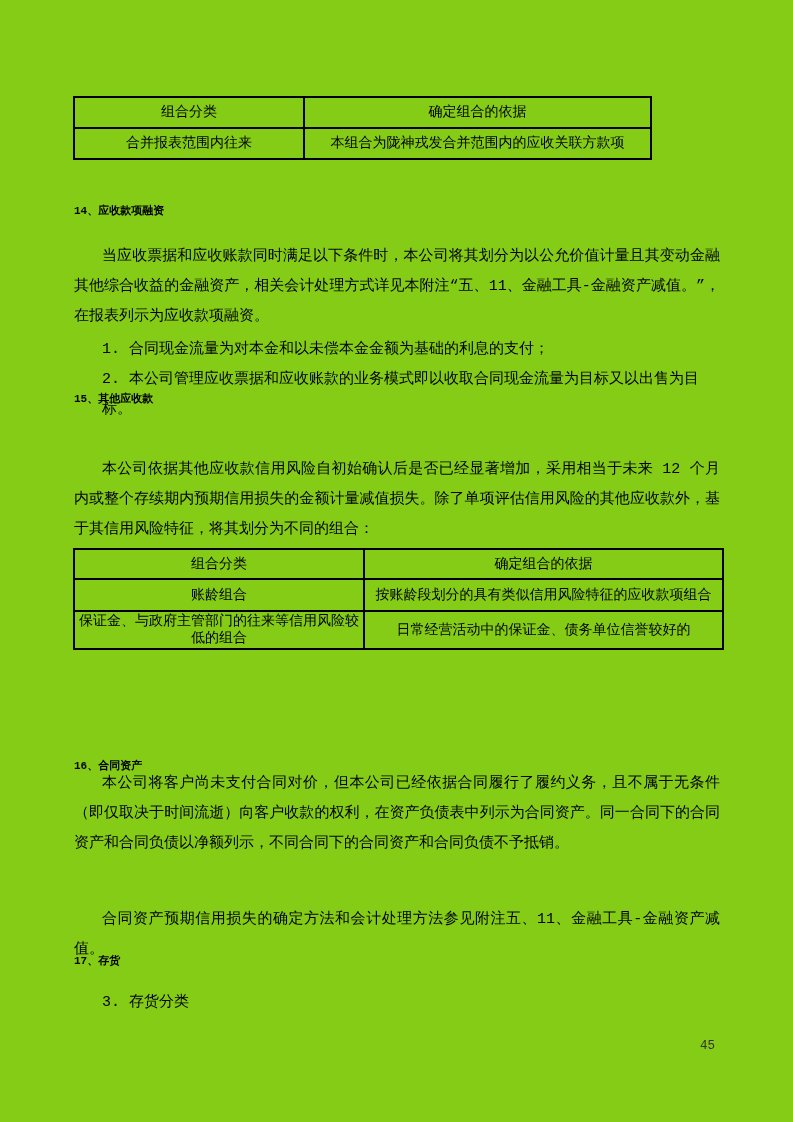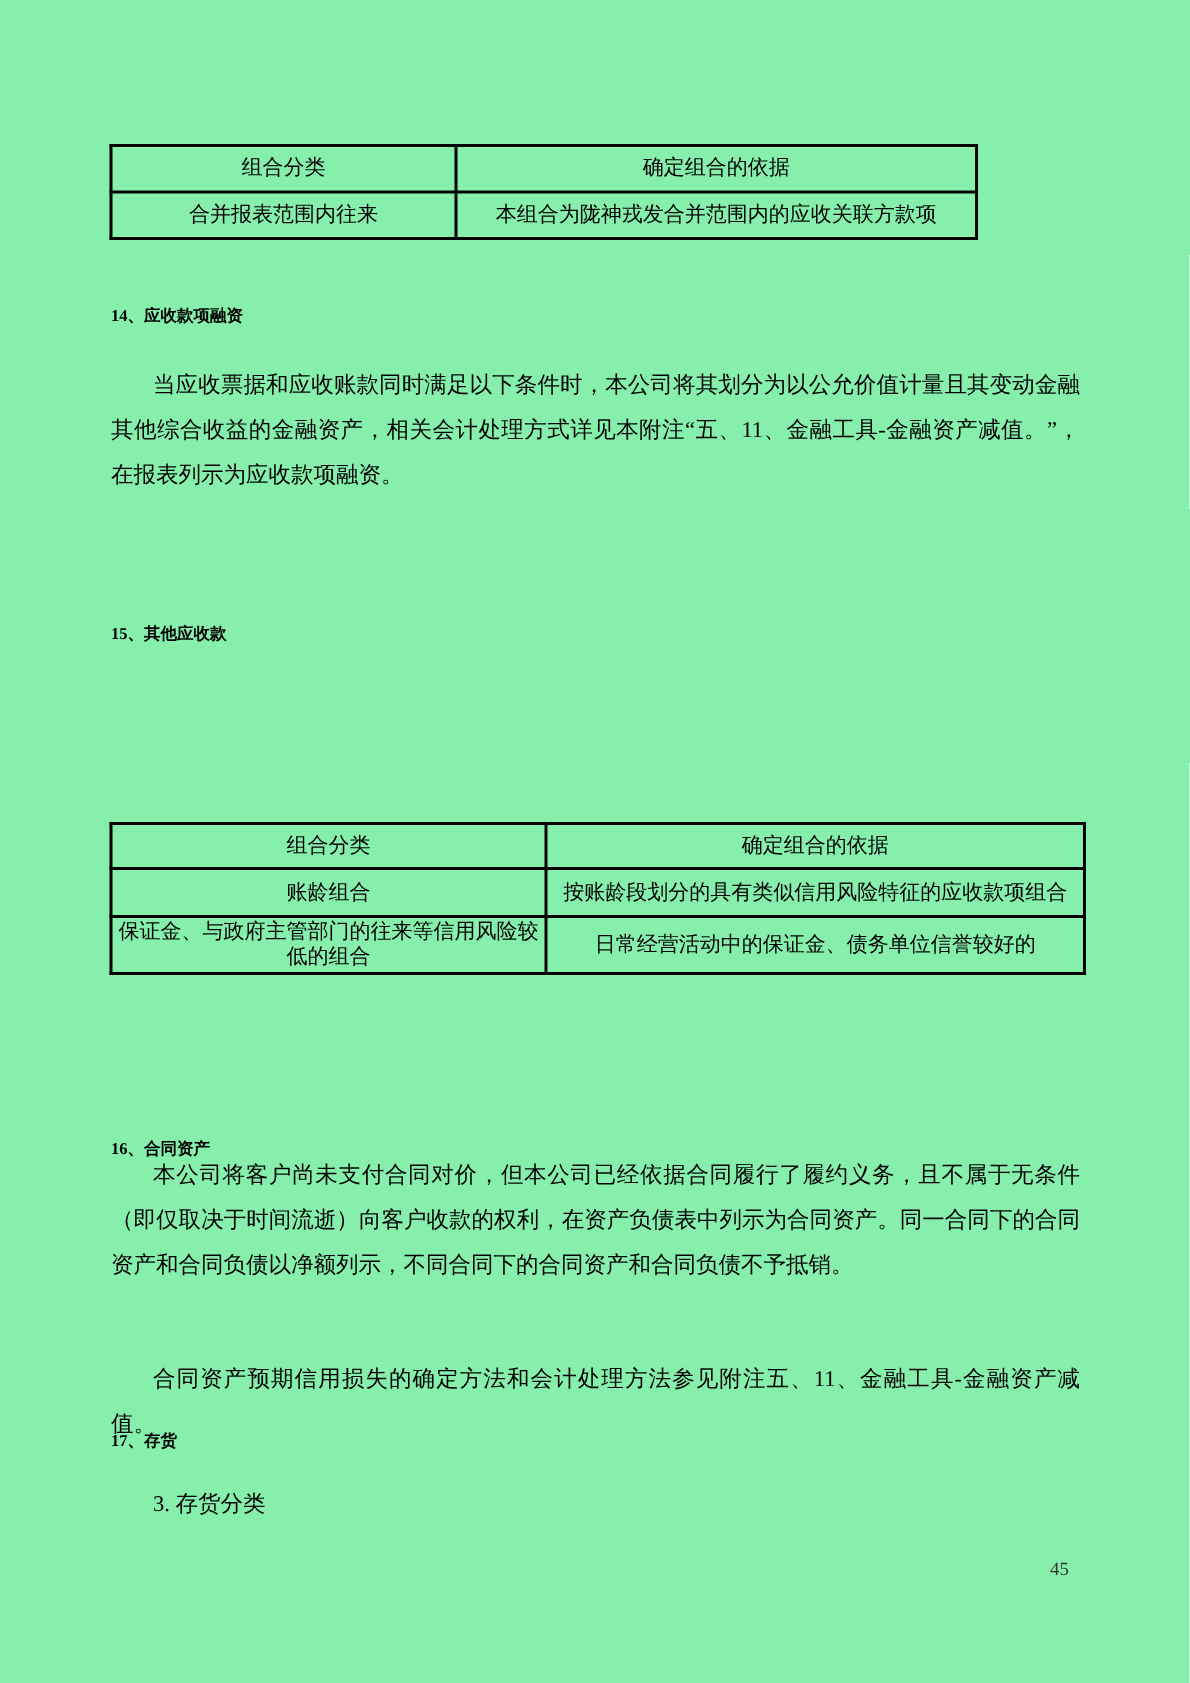--- a/index.html
+++ b/index.html
@@ -4,23 +4,23 @@
 <style>
   html, body {
     margin: 0;
     padding: 0;
     background: #ffffff;
   }
   .page {
     position: relative;
     width: 793px;
     height: 1122px;
-    background: #86efac;
+    background: #84cc16;
     color: #000000;
-    font-family: Liberation Serif, serif;
+    font-family: Liberation Mono, monospace;
     overflow: hidden;
   }
   
   table.doc-table {
     position: absolute;
     border-collapse: collapse;
     table-layout: fixed;
   }
   table.doc-table th,
   table.doc-table td {
@@ -51,21 +51,21 @@
   
   .sec-heading {
     position: absolute;
     left: 74px;
     font-size: 11px;
     font-weight: bold;
     line-height: 19px;
     white-space: nowrap;
   }
   #h14 { top: 202px; }
-  #h15 { top: 414px; }
+  #h15 { top: 390px; }
   #h16 { top: 729px; margin-top: 28px; }
   #h17 { top: 952px; }
 
   
   .para {
     position: absolute;
     left: 74px;
     width: 646px;
     font-size: 15px;
     line-height: 30px;
@@ -107,22 +107,27 @@
     </tr>
     <tr>
       <td>合并报表范围内往来</td>
       <td>本组合为陇神戎发合并范围内的应收关联方款项</td>
     </tr>
   </tbody>
     </table>
 
   <div class="sec-heading" id="h14">14、应收款项融资</div>
   <div class="para indent" id="p14">当应收票据和应收账款同时满足以下条件时，本公司将其划分为以公允价值计量且其变动金融其他综合收益的金融资产，相关会计处理方式详见本附注“五、11、金融工具-金融资产减值。”，在报表列示为应收款项融资。</div>
+  <div class="para" id="p14-items">
+    <div class="doc-line">1. 合同现金流量为对本金和以未偿本金金额为基础的利息的支付；</div>
+    <div class="doc-line">2. 本公司管理应收票据和应收账款的业务模式即以收取合同现金流量为目标又以出售为目标。</div>
+  </div>
 
   <div class="sec-heading" id="h15">15、其他应收款</div>
+  <div class="para indent" id="p15">本公司依据其他应收款信用风险自初始确认后是否已经显著增加，采用相当于未来 12 个月内或整个存续期内预期信用损失的金额计量减值损失。除了单项评估信用风险的其他应收款外，基于其信用风险特征，将其划分为不同的组合：</div>
 
   <table class="doc-table" id="table-other-receivables">
     <colgroup>
       <col style="width:290px">
       <col style="width:359px">
     </colgroup>
     <tbody>
         <tr>
       <th>组合分类</th>
       <th>确定组合的依据</th>

